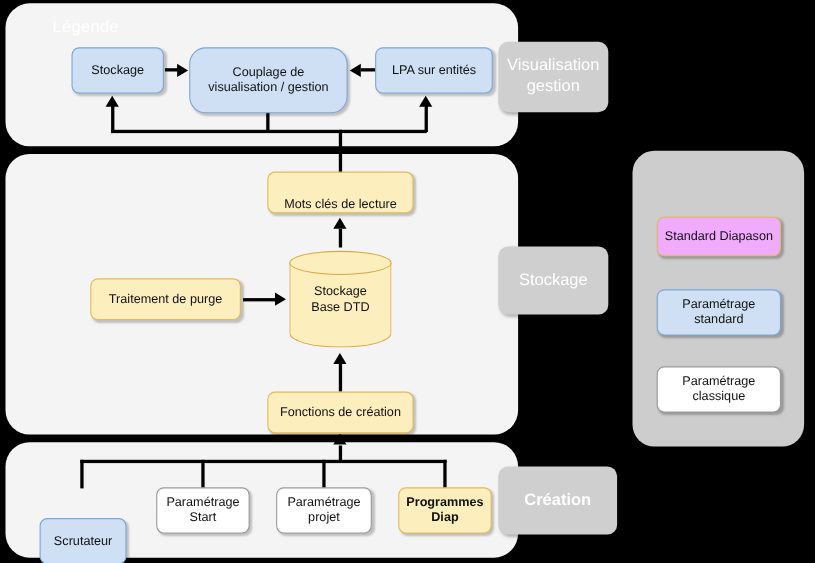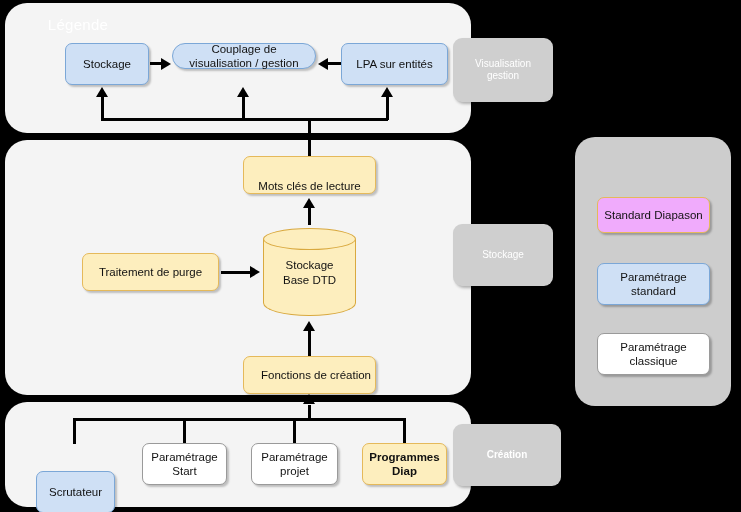--- a/index.html
+++ b/index.html
@@ -52,21 +52,21 @@
     font-size: 15px;
     letter-spacing: .3px;
   }
 
   
   .section-badge {
     position: absolute;
     background: #cfcfcf;
     border-radius: 9px;
     color: #ffffff;
-    font-size: 10px;
+    font-size: 15px;
     display: flex;
     align-items: center;
     justify-content: center;
     text-align: center;
     line-height: 1.25;
     box-shadow: 2px 2px 3px rgba(0,0,0,0.28);
   }
   #badge-visualisation { left: 453px; top: 38px;  width: 100px; height: 64px; }
   #badge-stockage      { left: 453px; top: 224px; width: 100px; height: 62px; }
   #badge-creation      { left: 453px; top: 424px; width: 108px; height: 62px; font-weight: bold; }
@@ -86,27 +86,27 @@
     color: #111111;
     box-shadow: 2px 2px 2px rgba(0,0,0,0.22);
     padding: 0 4px;
   }
   .node.blue   { background: #cfe0f5; border-color: #7ba7d7; }
   .node.yellow { background: #fdeebe; border-color: #e5b95a; }
   .node.white  { background: #ffffff; border-color: #9a9a9a; }
 
   
   #node-portail   { left: 65px;  top: 43px;  width: 84px;  height: 42px; }
-  #node-couplage  { left: 172px; top: 43px;  width: 144px; height: 26px; border-radius: 15px; }
+  #node-couplage  { left: 172px; top: 43px;  width: 144px; height: 60px; border-radius: 15px; }
   #node-lpa       { left: 341px; top: 43px;  width: 107px; height: 42px; }
 
   
   #node-motscles  { left: 243px; top: 156px; width: 133px; height: 38px; align-items: flex-end; }
   #node-purge     { left: 82px;  top: 253px; width: 137px; height: 38px; }
-  #node-fonctions { left: 243px; top: 356px; width: 133px; height: 38px; justify-content: flex-end; }
+  #node-fonctions { left: 243px; top: 356px; width: 133px; height: 38px; }
 
   
   #node-scrutateur  { left: 36px;  top: 443px; width: 79px;  height: 42px; margin-top: 28px; }
   #node-param-start { left: 142px; top: 443px; width: 85px;  height: 42px; }
   #node-param-proj  { left: 251px; top: 443px; width: 87px;  height: 42px; }
   #node-prog-diap   { left: 362px; top: 443px; width: 85px;  height: 42px; font-weight: bold; }
 
   
   .legend-item {
     position: absolute;

